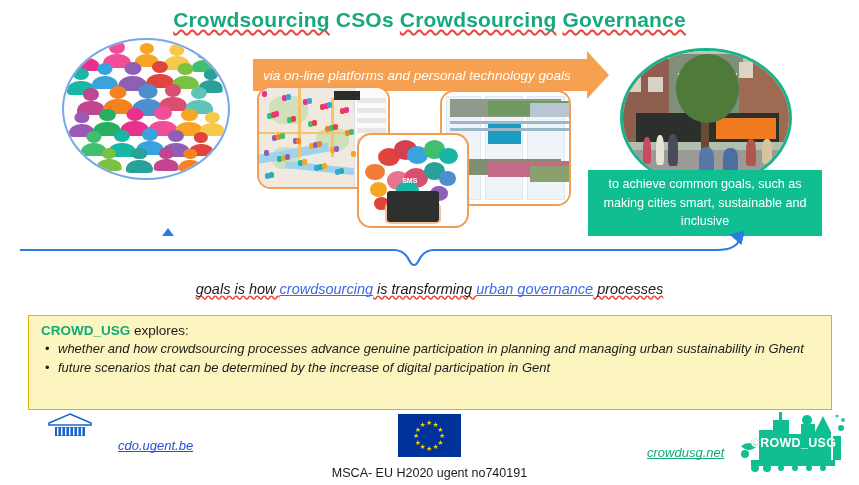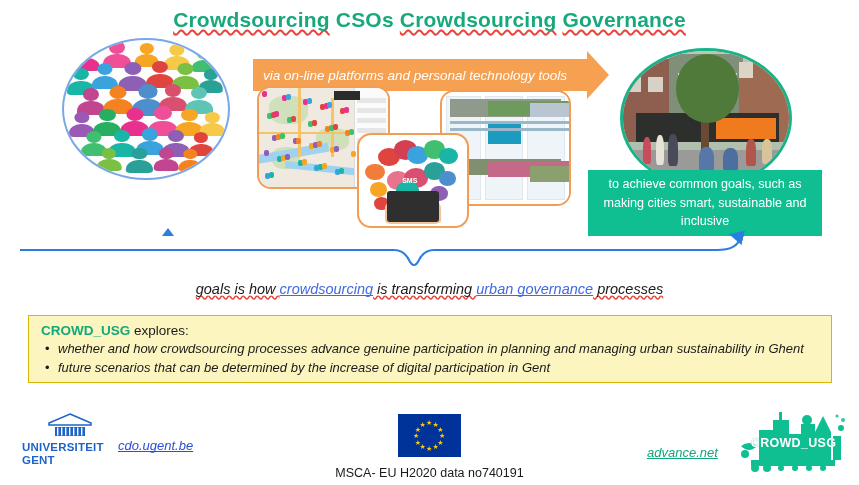--- a/index.html
+++ b/index.html
@@ -138,21 +138,21 @@
   #caption {
     position: absolute; left: 0; top: 281px; width: 859px;
     text-align: center;
     font-size: 14.5px; font-style: italic; color: #1a1a1a;
     white-space: nowrap;
   }
   #caption .lnk { color: #4169e1; text-decoration: underline; }
 
   
   #yellow-box {
-    position: absolute; left: 28px; top: 315px; width: 804px; height: 68px;
+    position: absolute; left: 28px; top: 315px; width: 804px; height: 95px;
     background: #fdf5c0; border: 1px solid #d9b800;
     padding: 7px 12px 6px 12px;
     font-size: 13px; color: #1a1a1a;
   }
   #yellow-box .hd { font-weight: bold; font-size: 13.5px; }
   #yellow-box .hd .brand { color: #14a97b; }
   #yellow-box .hd .rest { color: #1a1a1a; font-weight: normal; }
   #yellow-box ul { margin: 2px 0 0 0; padding-left: 17px; list-style: none; }
   #yellow-box li { position: relative; font-style: italic; line-height: 1.42; margin-top: 1px; }
   #yellow-box li::before {
@@ -355,21 +355,21 @@
     <div class="person" style="left:12%;bottom:16%;width:5%;height:20%;background:#c94b5e"></div>
     <div class="person" style="left:20%;bottom:15%;width:5%;height:22%;background:#e8e3d8"></div>
     <div class="person" style="left:27%;bottom:14%;width:6%;height:24%;background:#4a4a58"></div>
     <div class="person" style="left:46%;bottom:8%;width:9%;height:20%;background:#5677a8"></div>
     <div class="person" style="left:60%;bottom:10%;width:9%;height:18%;background:#4d6fa0"></div>
     <div class="person" style="left:74%;bottom:14%;width:6%;height:20%;background:#b2554a"></div>
     <div class="person" style="left:84%;bottom:16%;width:6%;height:18%;background:#d8c49a"></div>
   </div>
 
   <div id="banner">
-    <div class="label">via on-line platforms and personal technology tools</div>
+    <div class="label">via on-line platforms and personal technology goals</div>
     <div class="tip"></div>
   </div>
 
   <div class="panel" id="panel-map">
     <div class="mapbg"></div>
     <div class="green" style="left:8%;top:8%;width:30%;height:28%"></div>
     <div class="green" style="left:44%;top:40%;width:26%;height:24%"></div>
     <div class="green" style="left:10%;top:60%;width:22%;height:22%"></div>
     <div class="river" style="left:-4%;top:62%;width:58%;height:9%;transform:rotate(-10deg)"></div>
     <div class="river" style="left:20%;top:78%;width:60%;height:7%;transform:rotate(6deg)"></div>
@@ -517,45 +517,41 @@
           <rect x="10" y="14.5" width="1.4" height="8"></rect>
             <rect x="14" y="14.5" width="1.4" height="8"></rect>
           <rect x="18" y="14.5" width="1.4" height="8"></rect>
             <rect x="22" y="14.5" width="1.4" height="8"></rect>
           <rect x="26" y="14.5" width="1.4" height="8"></rect>
             <rect x="30" y="14.5" width="1.4" height="8"></rect>
           <rect x="34" y="14.5" width="1.4" height="8"></rect>
         </g>
       </svg>
     </div>
-    <div class="name">
-      <div>UNIVERSITEIT</div>
-      <div>GENT</div>
-    </div>
   </div>
 
   <a id="cdo-link" href="#" class="spell">cdo.ugent.be</a>
 
   <div id="eu-flag">
       <span class="star" style="left:28.0px;top:5.0px">★</span>
       <span class="star" style="left:34.5px;top:6.7px">★</span>
       <span class="star" style="left:39.3px;top:11.5px">★</span>
       <span class="star" style="left:41.0px;top:18.0px">★</span>
       <span class="star" style="left:39.3px;top:24.5px">★</span>
       <span class="star" style="left:34.5px;top:29.3px">★</span>
       <span class="star" style="left:28.0px;top:31.0px">★</span>
       <span class="star" style="left:21.5px;top:29.3px">★</span>
       <span class="star" style="left:16.7px;top:24.5px">★</span>
       <span class="star" style="left:15.0px;top:18.0px">★</span>
       <span class="star" style="left:16.7px;top:11.5px">★</span>
       <span class="star" style="left:21.5px;top:6.7px">★</span>
     </div>
-  <div id="grant-text">MSCA- EU H2020 data no740191</div>
-
-  <a id="crowdusg-link" href="#" class="spell">advance.net</a>
+  <div id="grant-text">MSCA- EU H2020 ugent no740191</div>
+
+  <a id="crowdusg-link" href="#" class="spell">crowdusg.net</a>
 
   <div id="crowdusg-logo">
     <svg viewBox="0 0 112 62" width="112" height="62">
       <g fill="#0fbf91">
         <rect x="22" y="20" width="14" height="30"></rect>
         <rect x="36" y="10" width="16" height="40"></rect>
         <rect x="52" y="24" width="12" height="26"></rect>
         <rect x="64" y="14" width="14" height="36"></rect>
         <path d="M78,50 L78,22 L86,6 L94,22 L94,50 Z"></path>
         <rect x="42" y="2" width="3" height="10"></rect>

